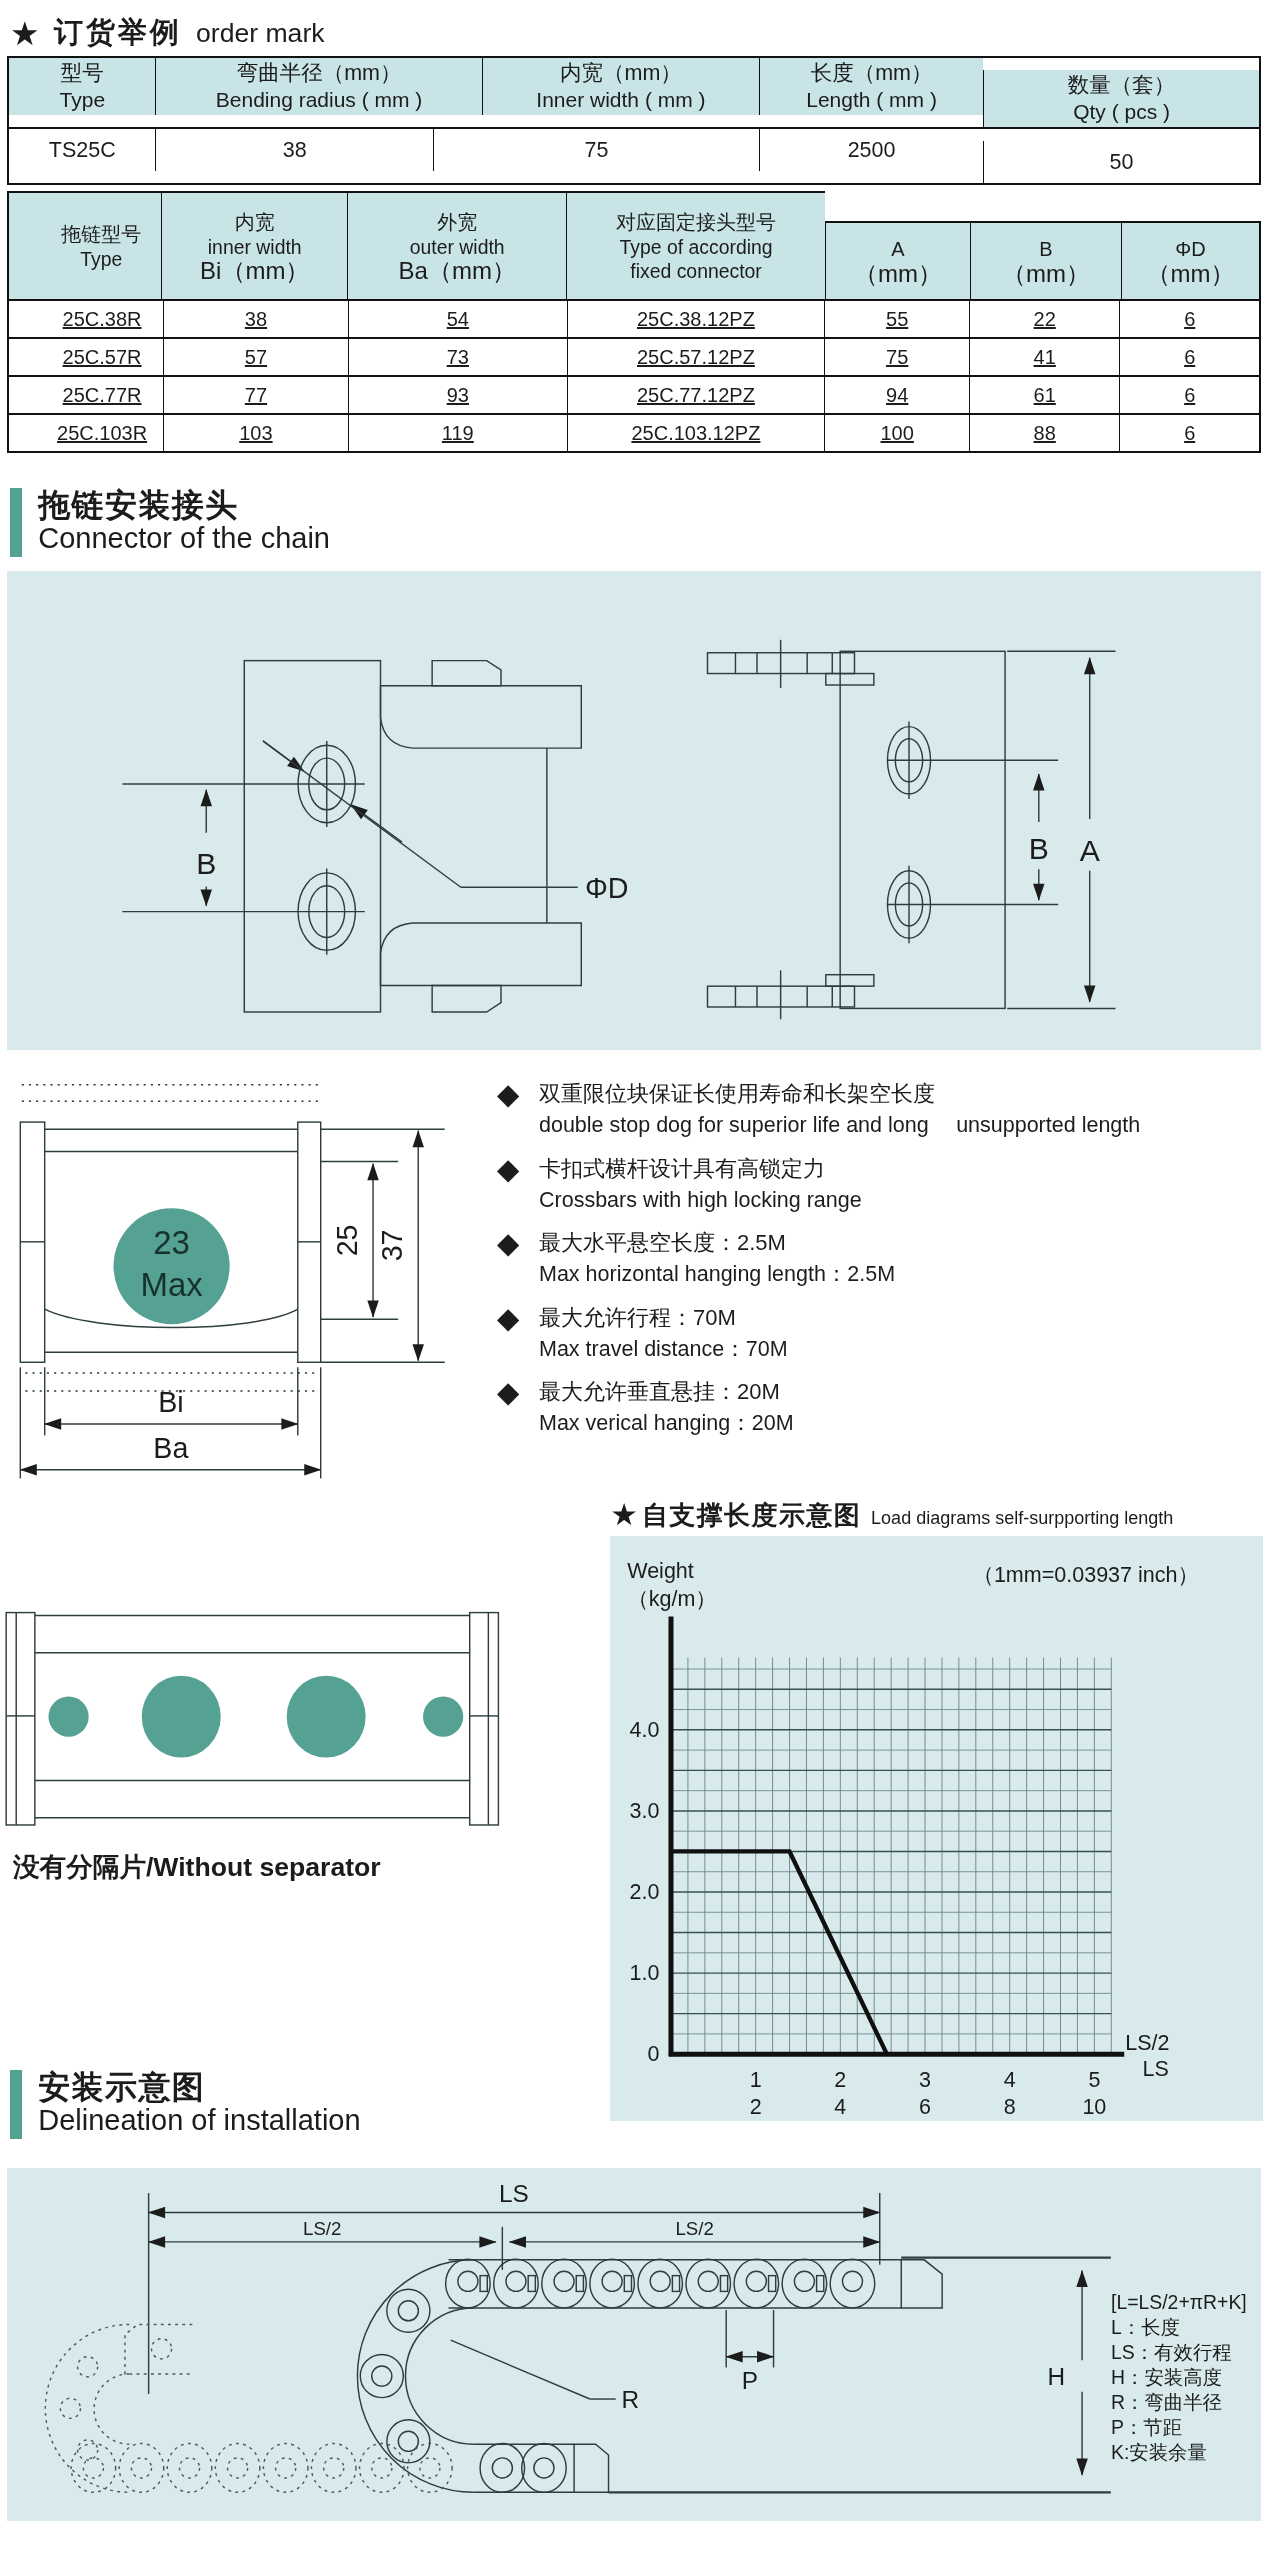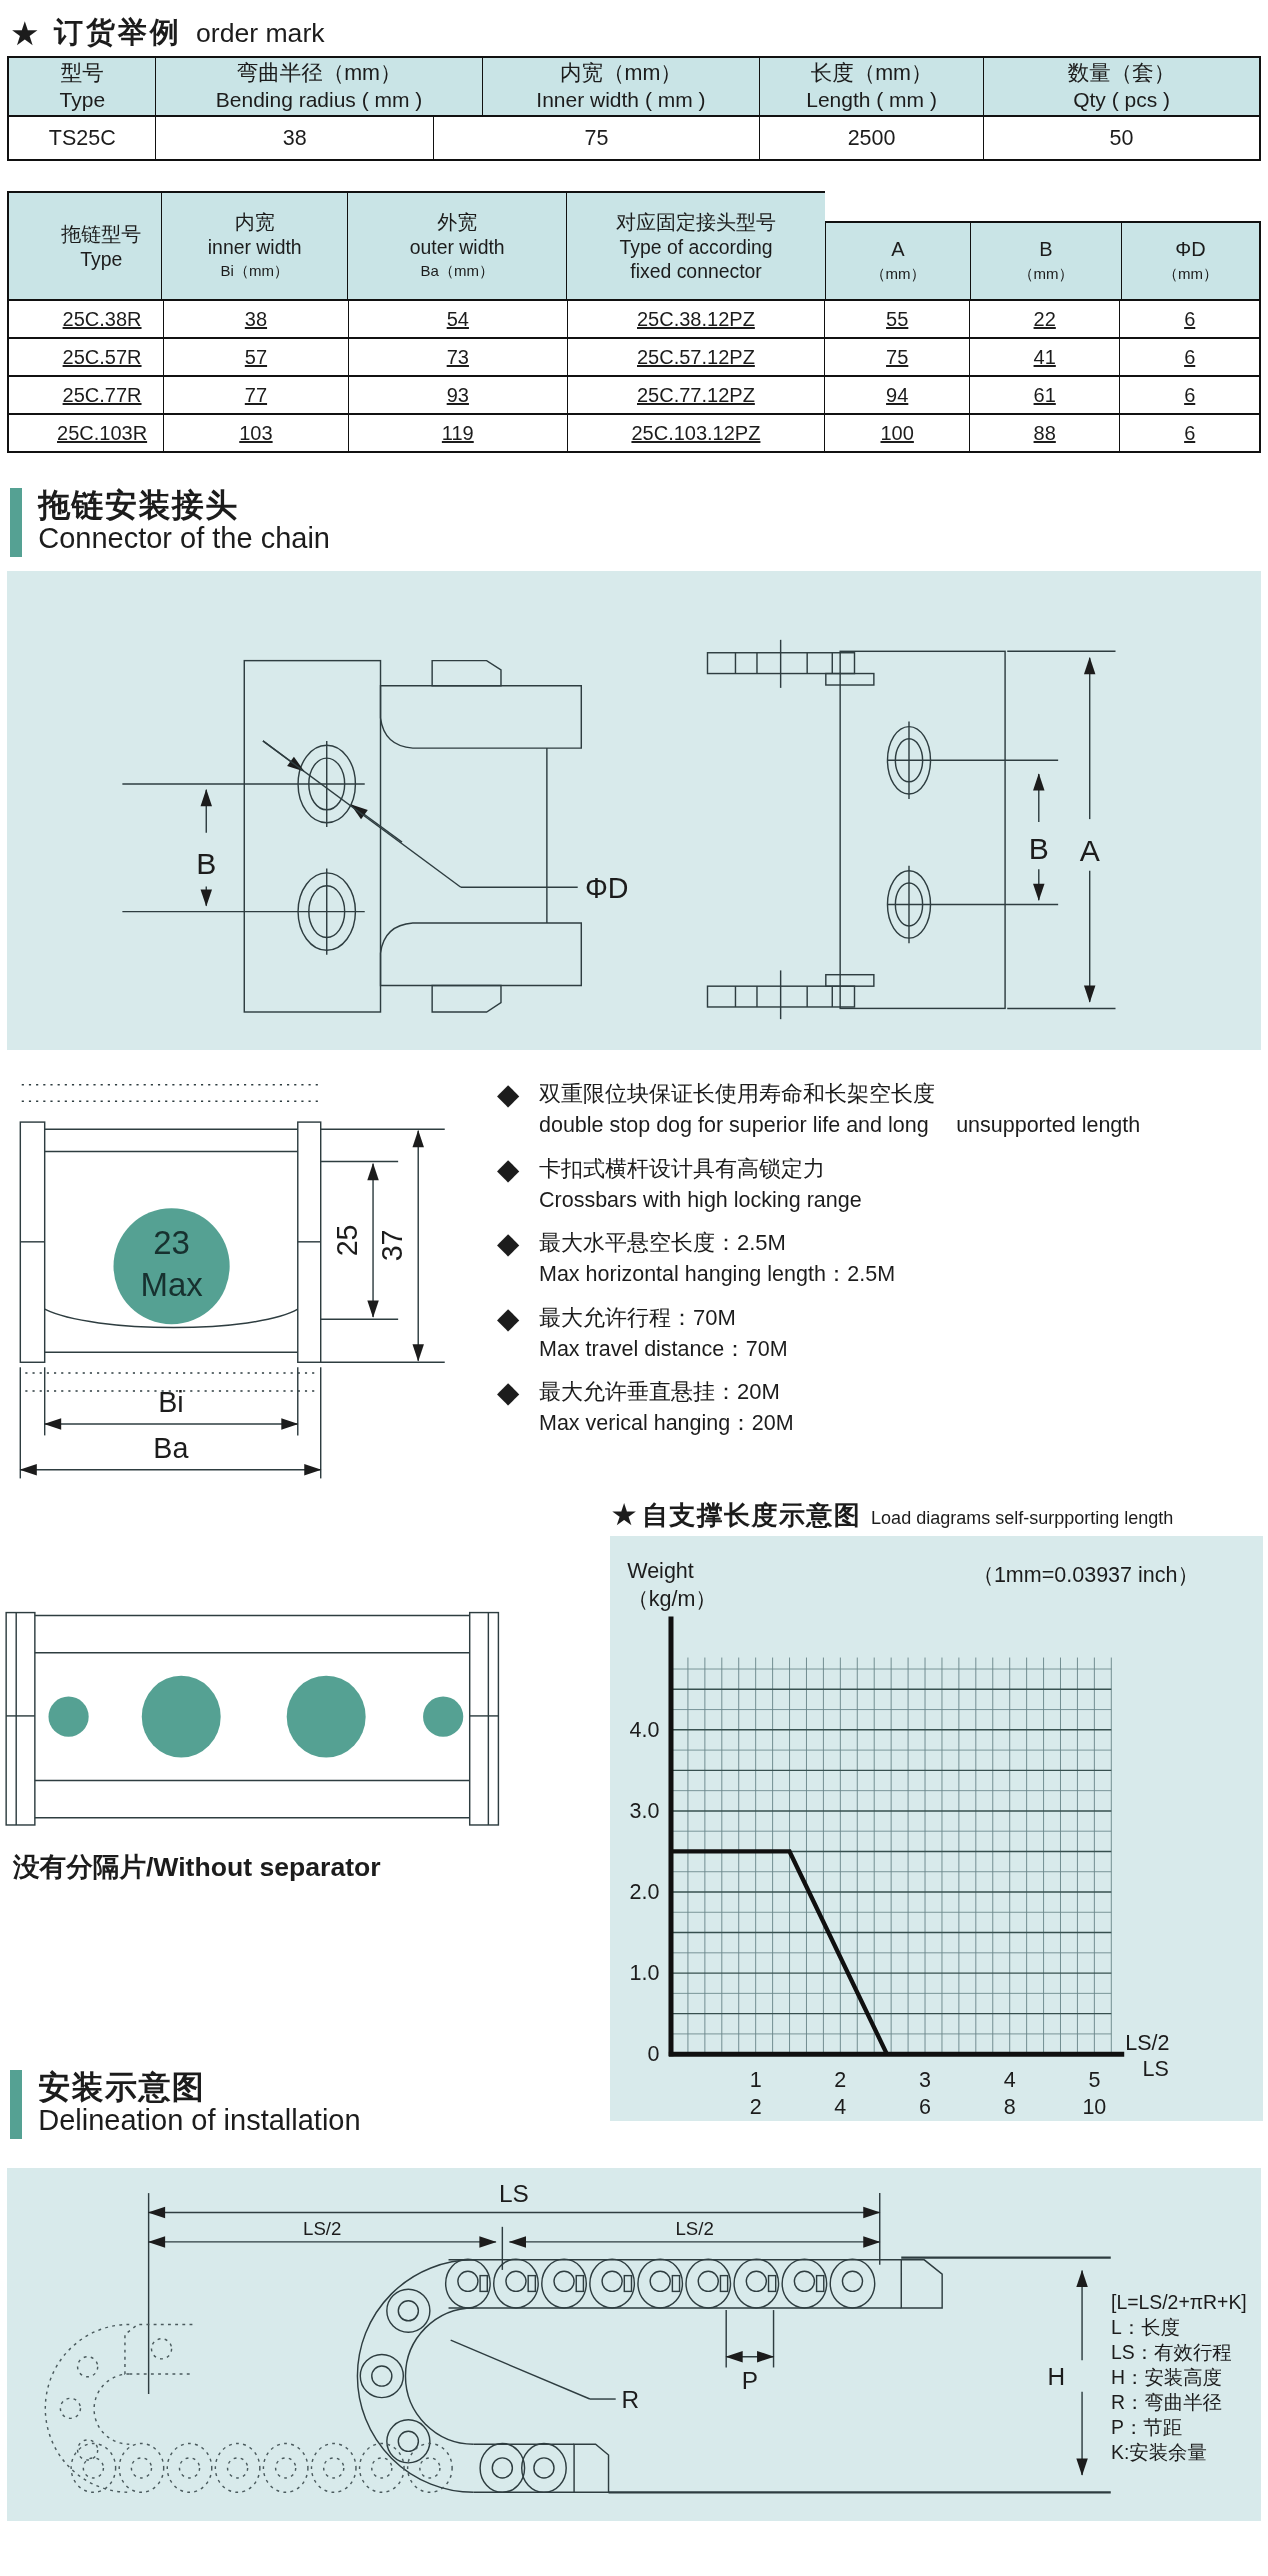--- a/index.html
+++ b/index.html
@@ -24,33 +24,33 @@
   .tr{display:flex;}
   .td{border-left:1.4px solid #111;box-sizing:border-box;display:flex;flex-direction:column;
       justify-content:center;align-items:center;text-align:center;}
   .td:first-child{border-left:none;}
   .t1{top:56px;}
   .t1 .th .td{height:57px;background:#c9e4e6;}
   .t1 .th{border-bottom:2.2px solid #111;}
   .t1 .tb .td{height:42px;font-size:21.5px;}
   .t1 .zh{font-size:21.5px;line-height:27px;}
   .t1 .en{font-size:21px;line-height:26px;}
-  .t1 .c0{width:11.7%;} .t1 .c1{width:22.2%;} .t1 .c2{width:26.1%;} .t1 .c3{width:17.9%;} .t1 .c4{width:22.1%;}
+  .t1 .c0{width:11.7%;} .t1 .c1{width:22.2%;} .t1 .c2{width:26.1%;} .t1 .c3{width:17.9%;} .t1 .c4{width:22.1%;margin-top:12px;}
 
   .t2wrap{left:7.2px;top:190px;width:1254px;}
   .t2h{display:flex;align-items:flex-end;height:111px;border-bottom:2.9px solid #111;box-sizing:border-box;}
   .t2c{box-sizing:border-box;background:#c9e4e6;display:flex;flex-direction:column;justify-content:center;
        align-items:center;text-align:center;border-left:1.4px solid #111;}
   .t2c.full{height:108px;border-top:2.2px solid #111;}
   .t2c.shortc{height:78px;border-top:2.9px solid #111;}
   .t2c:first-child{border-left:2.2px solid #111;}
   .t2c:last-child{border-right:2.2px solid #111;}
   .t2c .zh{font-size:20px;line-height:26px;}
   .t2c .en{font-size:19.4px;line-height:24.4px;}
-  .t2c .sub{font-size:15px;line-height:24.4px;}
+  .t2c .sub{font-size:24px;line-height:24.4px;}
   .t2b{border:2.2px solid #111;border-top:none;box-sizing:border-box;}
   .t2r{display:flex;height:36px;text-decoration:underline;}
   .t2r + .t2r{border-top:2.2px solid #111;}
   .t2r .td{font-size:20px;justify-content:center;}
   .k0{width:12.3%;padding-left:32px;} .k1{width:14.8%;} .k2{width:17.5%;} .k3{width:20.6%;}
   .k4{width:11.6%;} .k5{width:12.0%;} .k6{width:11.2%;}
 
   
   .panel{background:#d8eaeb;}
   .panel1{left:7.2px;top:571px;width:1254px;height:479px;}

